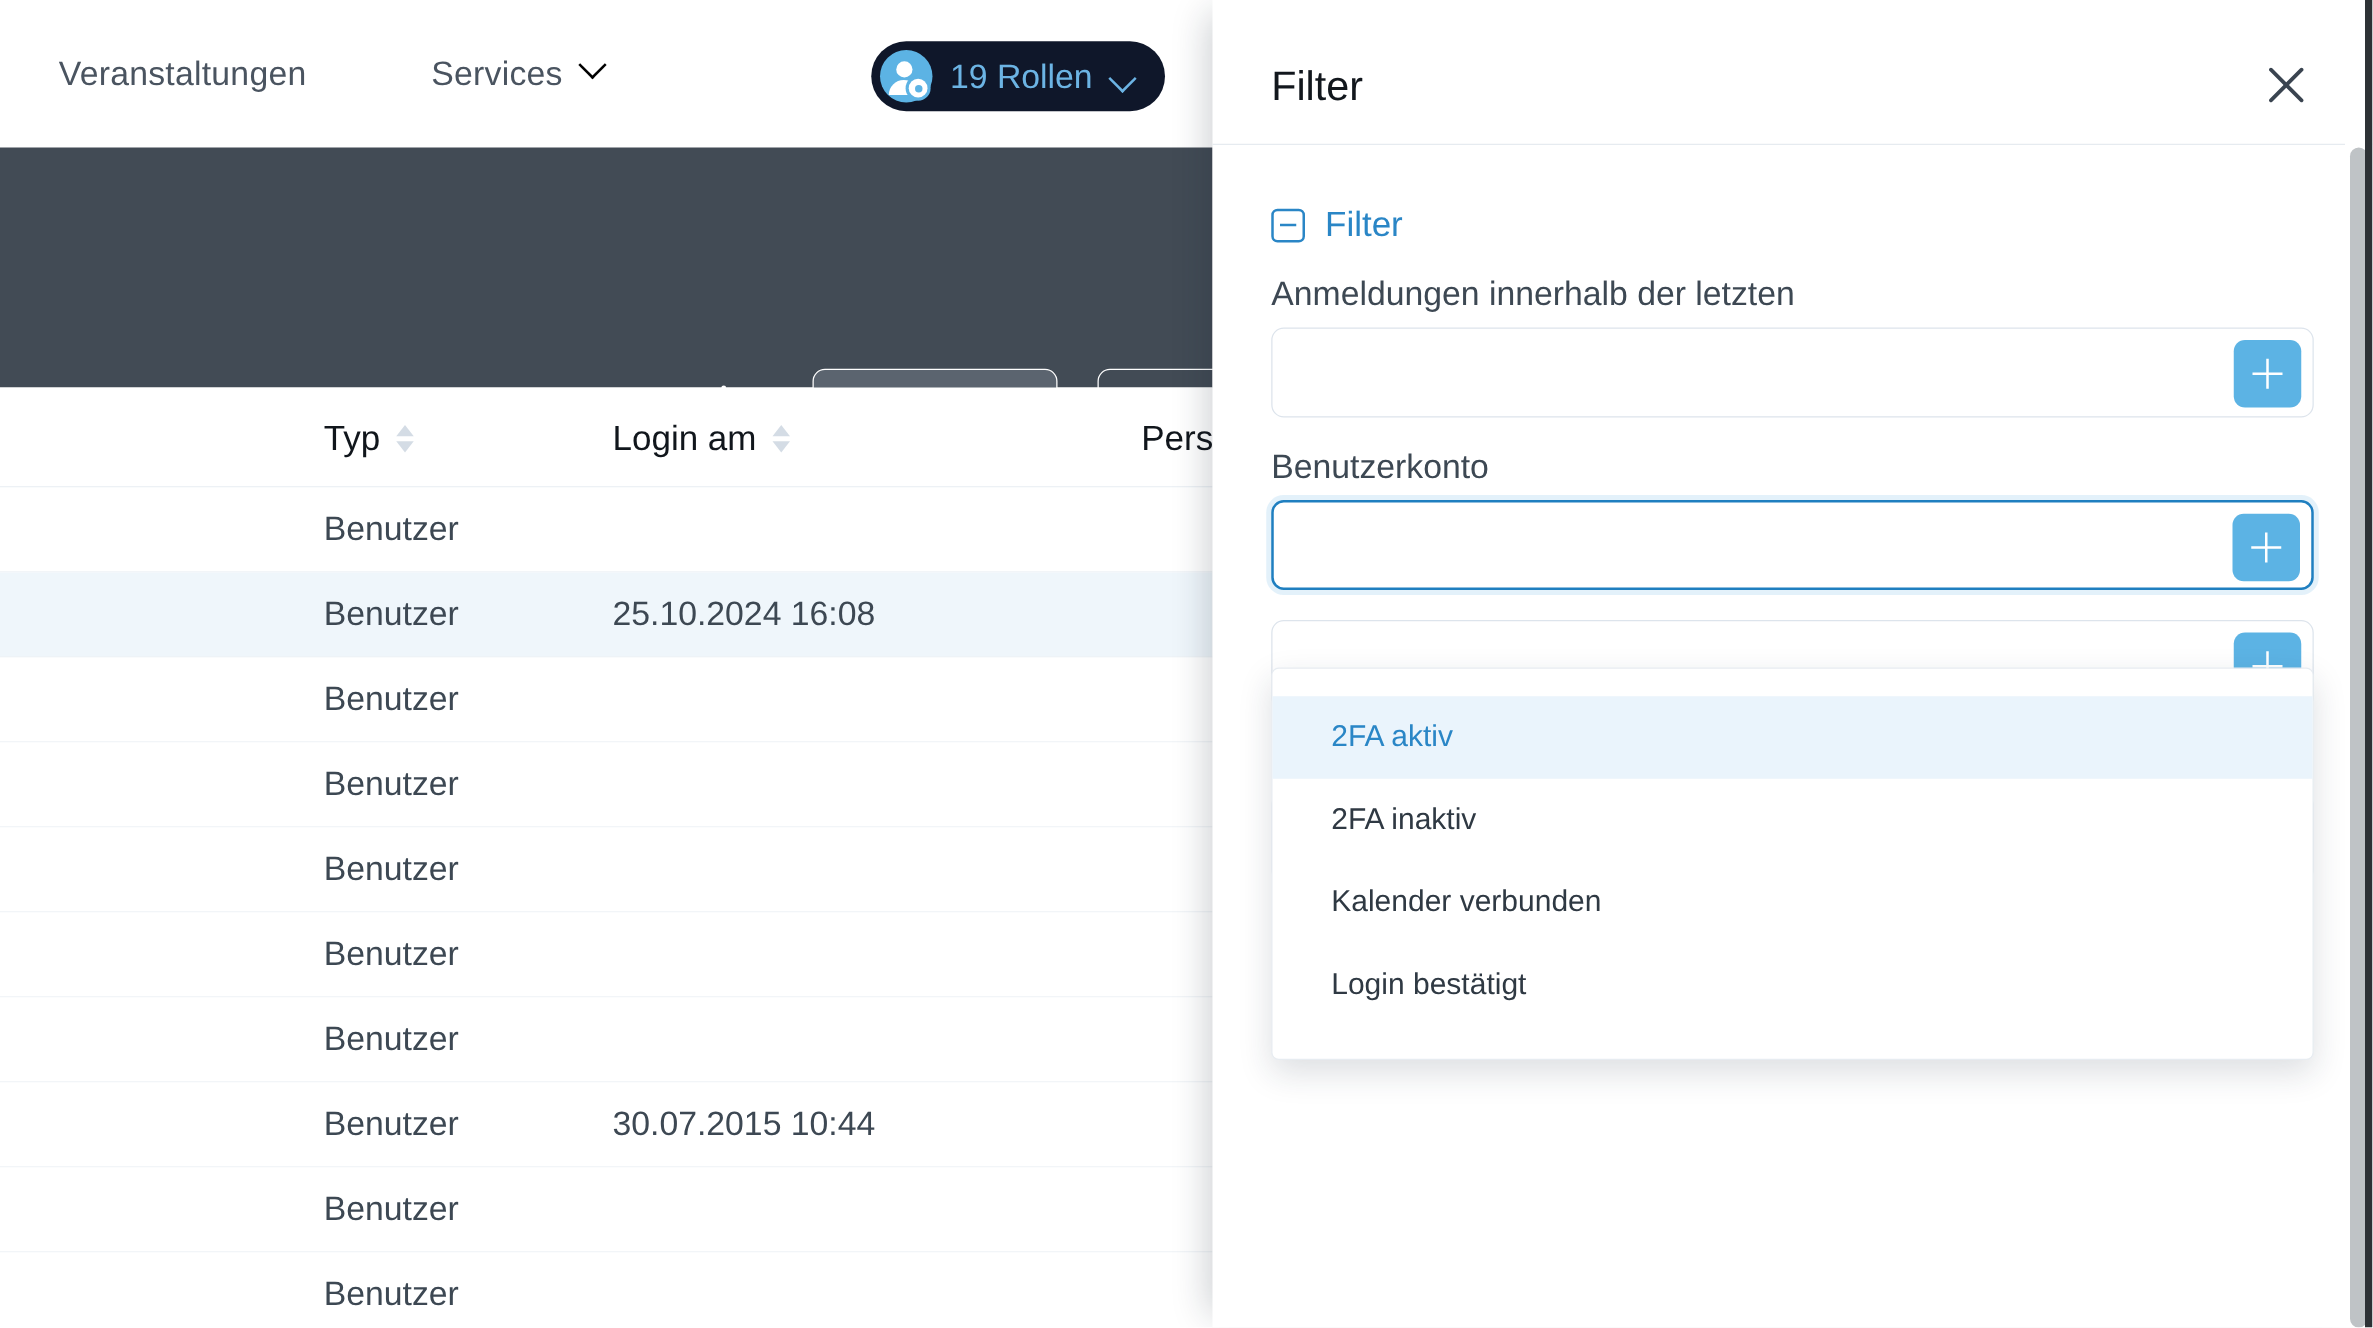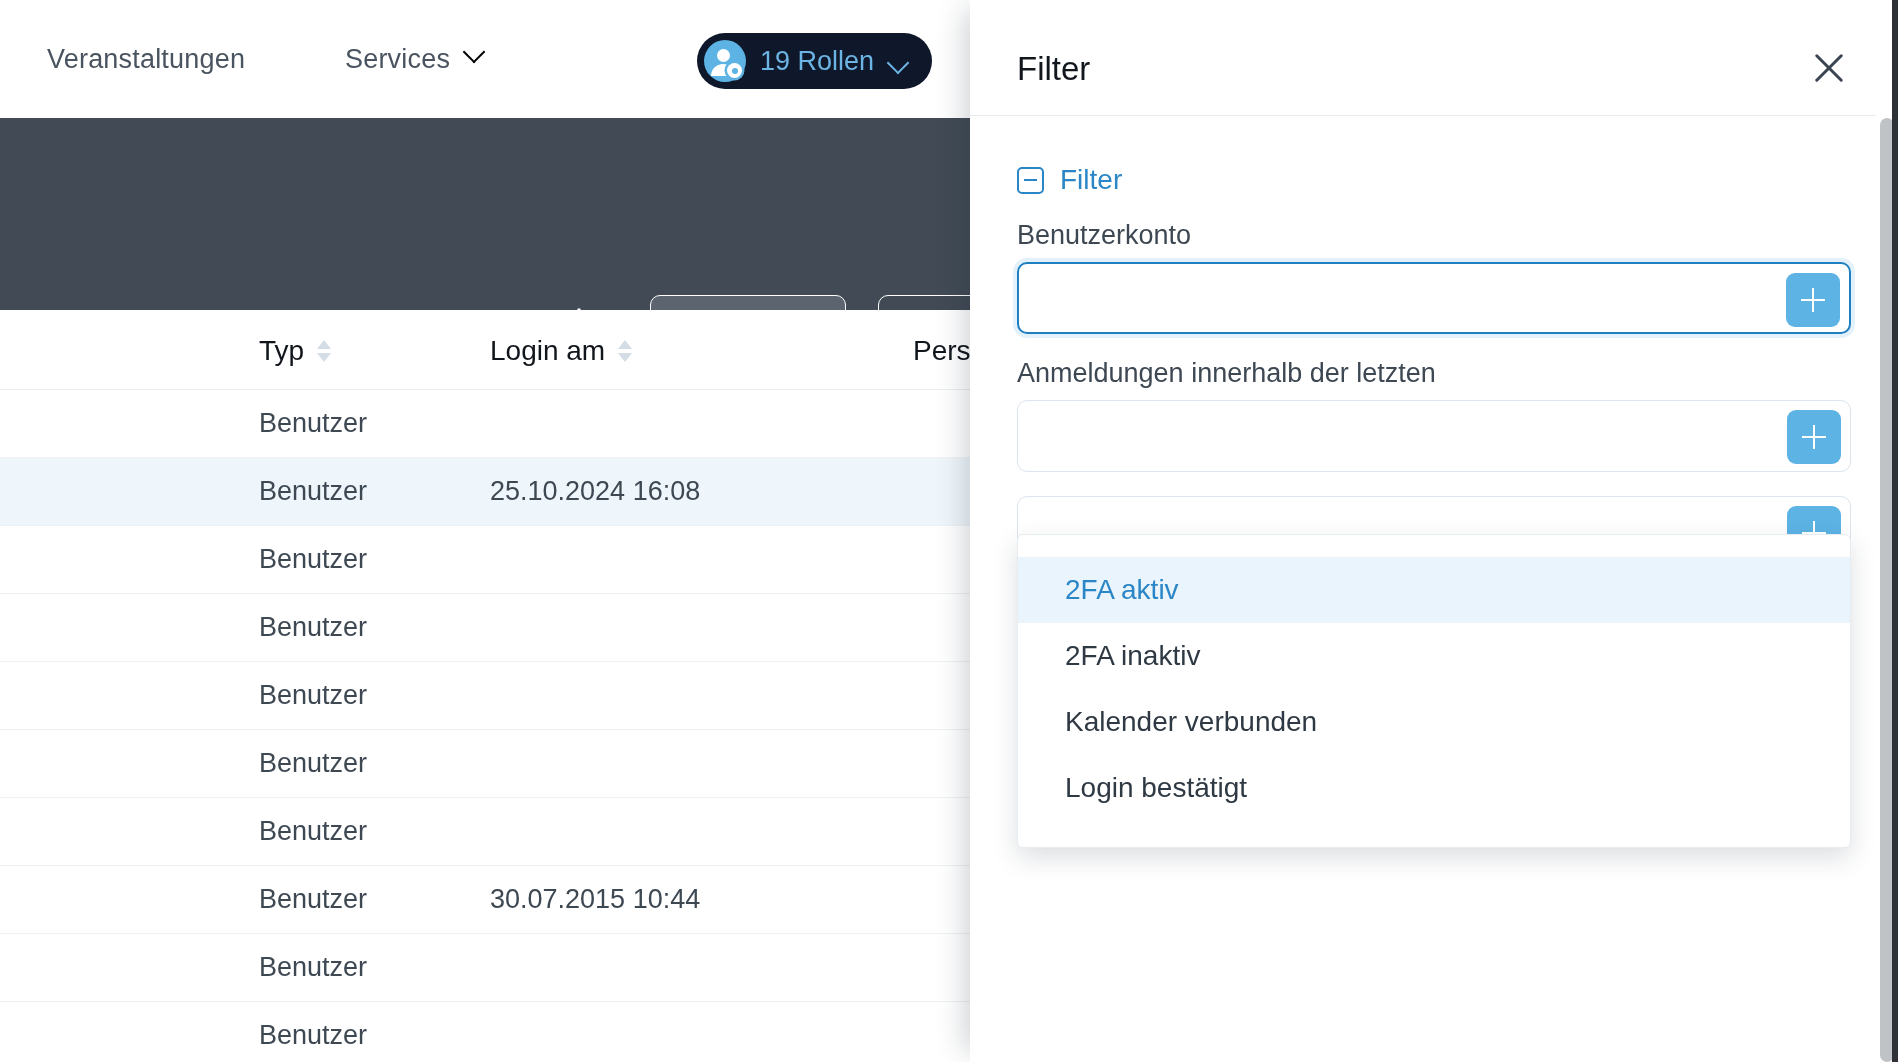--- a/index.html
+++ b/index.html
@@ -180,21 +180,21 @@
     position: absolute; left: 47px; right: 47px; top: 418px;
     background: #ffffff;
     border: 1px solid #e7ecf1;
     border-radius: 6px;
     box-shadow: 0 10px 26px rgba(25,40,60,.15);
     padding: 22px 0 26px;
     z-index: 30;
   }
   .dd-item {
     height: 66px; display: flex; align-items: center; padding-left: 47px;
-    font-size: 28px; color: #2f3943;
+    font-size: 24px; color: #2f3943;
   }
   .dd-item.sel { background: #eaf4fc; color: #2a86c6; }
 
   
   .sb-track {
     position: absolute; right: 0; top: 0; width: 22px; height: 1062px;
     background: #ffffff;
   }
   .sb-thumb {
     position: absolute; right: 4px; top: 118px; width: 14px; height: 944px;
@@ -333,30 +333,30 @@
     </div>
 
     <div class="panel-body">
 
       <div class="collapse-row">
         <span class="collapse-box"></span>
         <span class="collapse-label">Filter</span>
       </div>
 
       <div class="field">
+        <div class="field-label">Anmeldungen innerhalb der letzten</div>
+        <div class="field-ctl">
+          <input type="text" style="position: absolute; left: 18px; top: 0px; height: 100%; width: 75%; border: 0px; outline: 0px; font-size: 26px; font-family: &quot;Liberation Sans&quot;, sans-serif; background: transparent;" placeholder="">
+          <span class="plus-btn"></span>
+        </div>
+      </div>
+
+      <div class="field">
         <div class="field-label">Benutzerkonto</div>
         <div class="field-ctl focused">
-          <input type="text" style="position: absolute; left: 18px; top: 0px; height: 100%; width: 75%; border: 0px; outline: 0px; font-size: 26px; font-family: &quot;Liberation Sans&quot;, sans-serif; background: transparent;" placeholder="">
-          <span class="plus-btn"></span>
-        </div>
-      </div>
-
-      <div class="field">
-        <div class="field-label">Anmeldungen innerhalb der letzten</div>
-        <div class="field-ctl">
           <input type="text" style="position: absolute; left: 18px; top: 0px; height: 100%; width: 75%; border: 0px; outline: 0px; font-size: 26px; font-family: &quot;Liberation Sans&quot;, sans-serif; background: transparent;" placeholder="">
           <span class="plus-btn"></span>
         </div>
       </div>
 
       <div class="field">
         <div class="field-ctl">
           <span class="plus-btn"></span>
         </div>
       </div>

